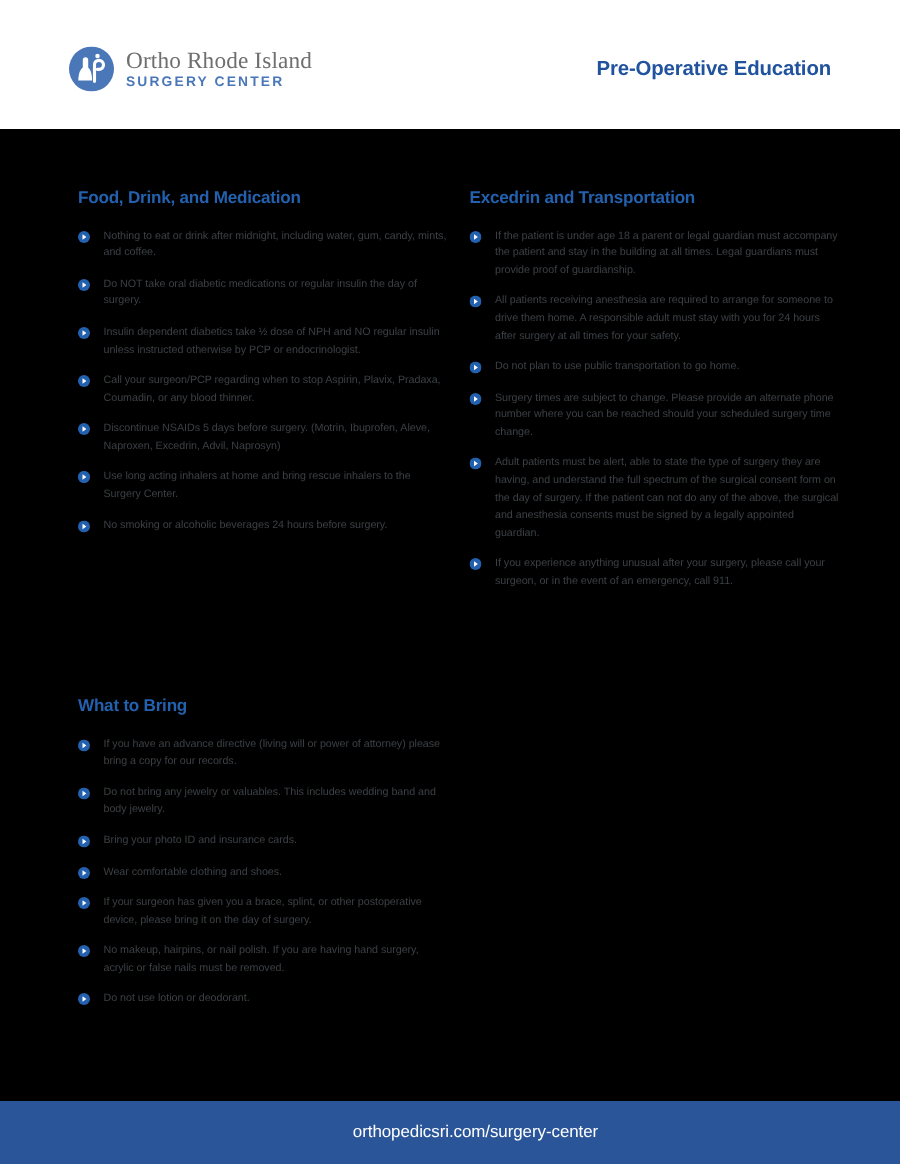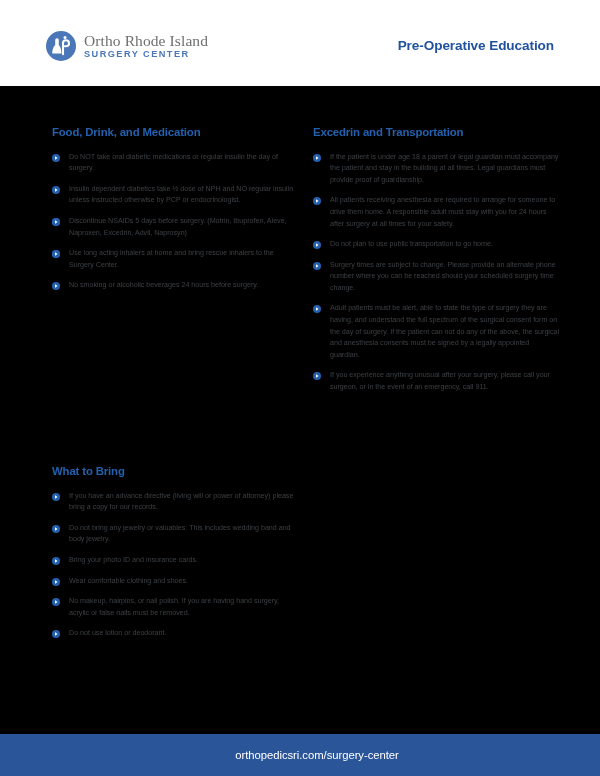--- a/index.html
+++ b/index.html
@@ -203,38 +203,48 @@
     <div class="col col-left">
       <h2 class="section-title">Food, Drink, and Medication</h2>
       <ul class="bullets">
         <li>
           <span class="bullet-icon">
             <svg width="8" height="8" viewBox="0 0 8 8" xmlns="http://www.w3.org/2000/svg">
                 <circle cx="4" cy="4" r="4" fill="#2360ad"></circle>
                 <path d="M3.0 2.2 L5.6 4.0 L3.0 5.8 Z" fill="#ffffff"></path>
               </svg>
           </span>
+          <span>Nothing to eat or drink after midnight, including water, gum, candy, mints, and coffee.</span>
+        </li>
+        <li>
+          <span class="bullet-icon">
+            <svg width="8" height="8" viewBox="0 0 8 8" xmlns="http://www.w3.org/2000/svg">
+                <circle cx="4" cy="4" r="4" fill="#2360ad"></circle>
+                <path d="M3.0 2.2 L5.6 4.0 L3.0 5.8 Z" fill="#ffffff"></path>
+              </svg>
+          </span>
           <span>Do NOT take oral diabetic medications or regular insulin the day of surgery.</span>
         </li>
         <li>
           <span class="bullet-icon">
             <svg width="8" height="8" viewBox="0 0 8 8" xmlns="http://www.w3.org/2000/svg">
                 <circle cx="4" cy="4" r="4" fill="#2360ad"></circle>
                 <path d="M3.0 2.2 L5.6 4.0 L3.0 5.8 Z" fill="#ffffff"></path>
               </svg>
           </span>
           <span>Insulin dependent diabetics take ½ dose of NPH and NO regular insulin unless instructed otherwise by PCP or endocrinologist.</span>
         </li>
         <li>
           <span class="bullet-icon">
             <svg width="8" height="8" viewBox="0 0 8 8" xmlns="http://www.w3.org/2000/svg">
                 <circle cx="4" cy="4" r="4" fill="#2360ad"></circle>
                 <path d="M3.0 2.2 L5.6 4.0 L3.0 5.8 Z" fill="#ffffff"></path>
               </svg>
           </span>
+          <span>Call your surgeon/PCP regarding when to stop Aspirin, Plavix, Pradaxa, Coumadin, or any blood thinner.</span>
         </li>
         <li>
           <span class="bullet-icon">
             <svg width="8" height="8" viewBox="0 0 8 8" xmlns="http://www.w3.org/2000/svg">
                 <circle cx="4" cy="4" r="4" fill="#2360ad"></circle>
                 <path d="M3.0 2.2 L5.6 4.0 L3.0 5.8 Z" fill="#ffffff"></path>
               </svg>
           </span>
           <span>Discontinue NSAIDs 5 days before surgery. (Motrin, Ibuprofen, Aleve, Naproxen, Excedrin, Advil, Naprosyn)</span>
         </li>
@@ -366,20 +376,29 @@
           </span>
           <span>Wear comfortable clothing and shoes.</span>
         </li>
         <li>
           <span class="bullet-icon">
             <svg width="8" height="8" viewBox="0 0 8 8" xmlns="http://www.w3.org/2000/svg">
                 <circle cx="4" cy="4" r="4" fill="#2360ad"></circle>
                 <path d="M3.0 2.2 L5.6 4.0 L3.0 5.8 Z" fill="#ffffff"></path>
               </svg>
           </span>
+          <span>If your surgeon has given you a brace, splint, or other postoperative device, please bring it on the day of surgery.</span>
+        </li>
+        <li>
+          <span class="bullet-icon">
+            <svg width="8" height="8" viewBox="0 0 8 8" xmlns="http://www.w3.org/2000/svg">
+                <circle cx="4" cy="4" r="4" fill="#2360ad"></circle>
+                <path d="M3.0 2.2 L5.6 4.0 L3.0 5.8 Z" fill="#ffffff"></path>
+              </svg>
+          </span>
           <span>No makeup, hairpins, or nail polish. If you are having hand surgery, acrylic or false nails must be removed.</span>
         </li>
         <li>
           <span class="bullet-icon">
             <svg width="8" height="8" viewBox="0 0 8 8" xmlns="http://www.w3.org/2000/svg">
                 <circle cx="4" cy="4" r="4" fill="#2360ad"></circle>
                 <path d="M3.0 2.2 L5.6 4.0 L3.0 5.8 Z" fill="#ffffff"></path>
               </svg>
           </span>
           <span>Do not use lotion or deodorant.</span>

